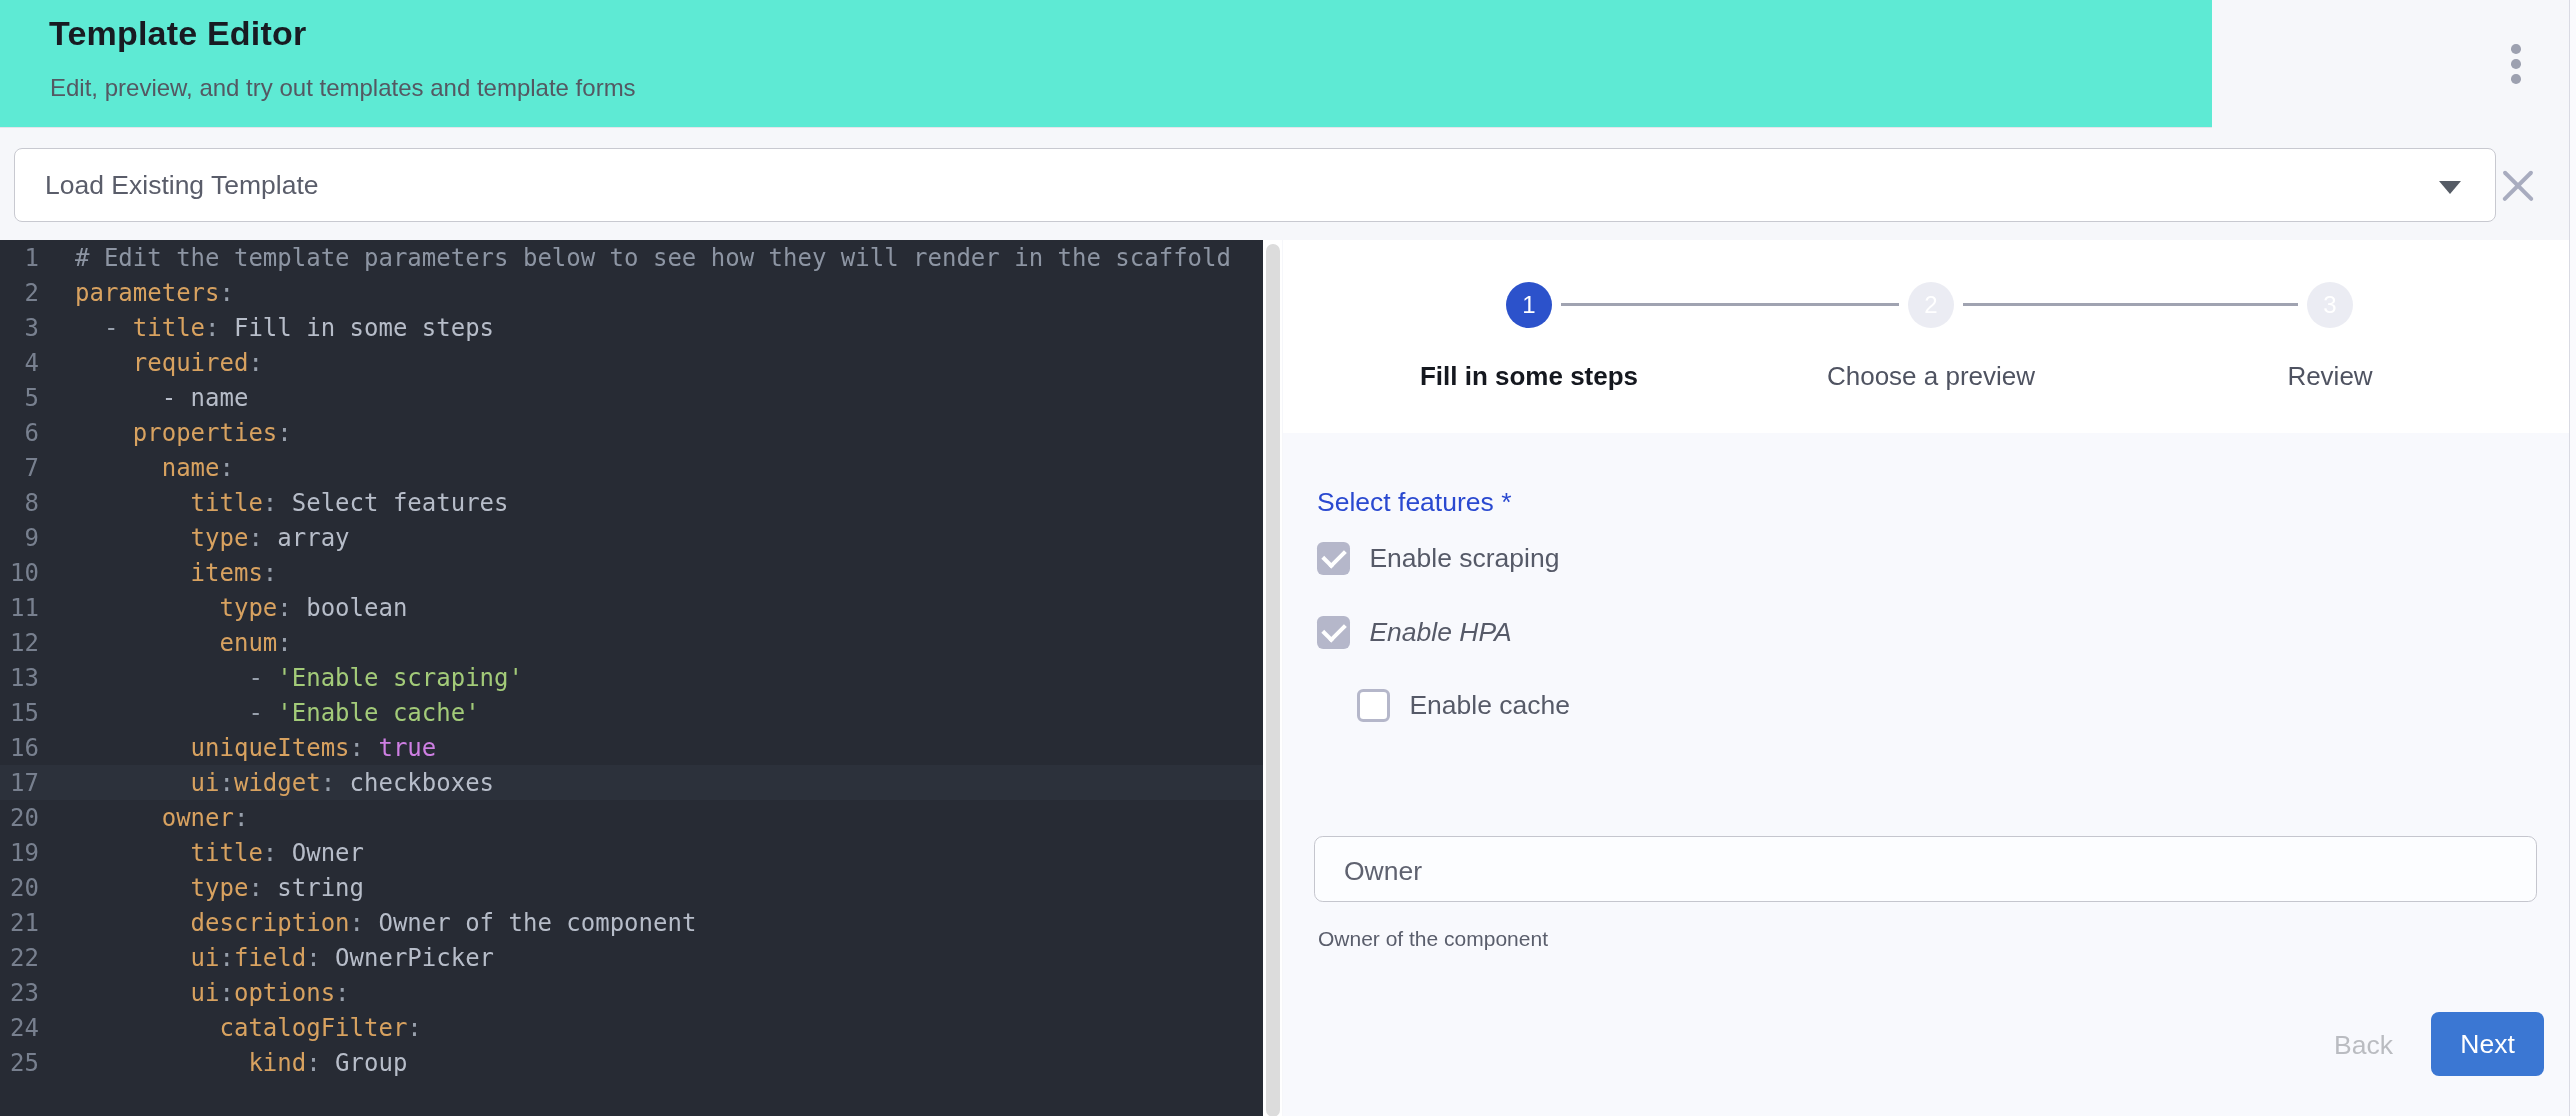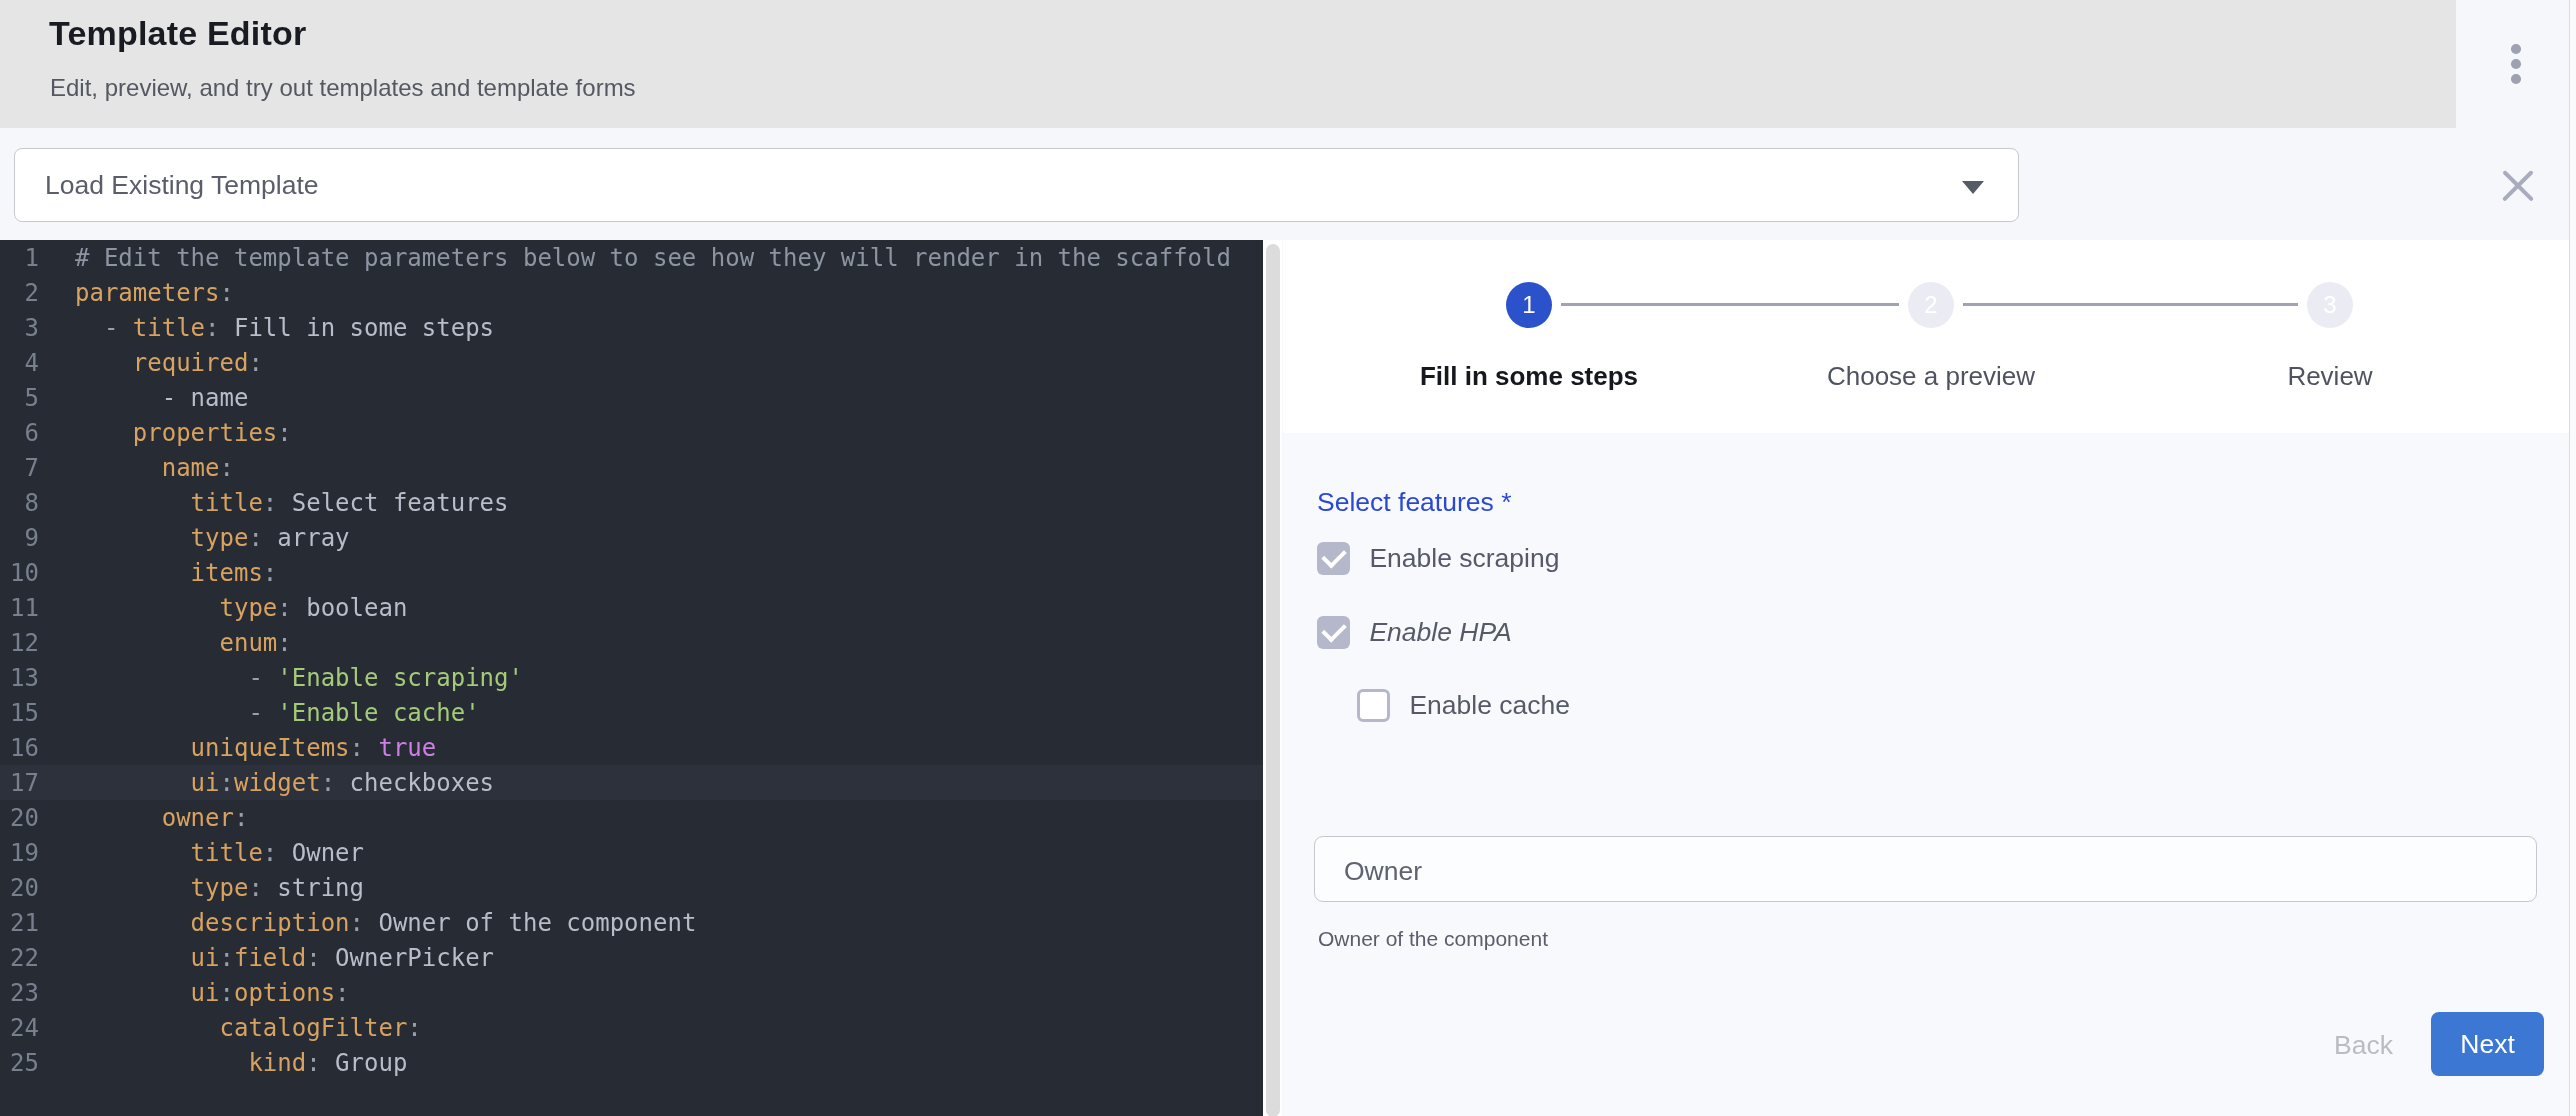--- a/index.html
+++ b/index.html
@@ -5,31 +5,31 @@
   * { margin:0; padding:0; box-sizing:border-box; }
   html,body { width:2576px; height:1117px; overflow:hidden; }
   body {
     font-family:"Liberation Sans", sans-serif;
     background:#f6f7fa;
     position:relative;
     color:#1a1d24;
   }
   
   .header {
-    position:absolute; left:0; top:0; width:2456px; height:128px;
-    background:#e5e5e5; border-bottom:1.8px solid #e3e4eb;
+    position:absolute; left:0; top:0; width:2212px; height:128px;
+    background:#5eead4; border-bottom:1.8px solid #e3e4eb;
   }
   .page-title { position:absolute; left:49px; top:14px; font-size:34px; font-weight:700; color:#181b22; letter-spacing:0.2px; }
   .page-subtitle { position:absolute; left:50px; top:74px; font-size:24px; color:#545862; }
   .kebab { position:absolute; left:2495px; top:34px; width:42px; height:60px; cursor:pointer;
            display:flex; flex-direction:column; align-items:center; justify-content:center; gap:5.3px; border-radius:50%; }
   .kebab i { width:9.7px; height:9.7px; border-radius:50%; background:#9da1b0; }
   
   .select-bar {
-    position:absolute; left:14px; top:148px; width:2005px; height:74px;
+    position:absolute; left:14px; top:148px; width:2482px; height:74px;
     background:#ffffff; border:1.8px solid #c8c9d0; border-radius:8px;
   }
   .select-placeholder { position:absolute; left:30px; top:21px; font-size:26.5px; color:#5a5d6a; }
   .caret { position:absolute; right:34px; top:32px; width:0; height:0;
            border-left:11.5px solid transparent; border-right:11.5px solid transparent; border-top:13.3px solid #565c66; }
   .clear-x { position:absolute; left:2498px; top:166px; width:39px; height:39px; cursor:pointer; }
   .clear-x i { position:absolute; left:50%; top:50%; width:41px; height:4.4px; background:#a8acbf; border-radius:2.7px; }
   .clear-x i:nth-child(1){ transform:translate(-50%,-50%) rotate(45deg); }
   .clear-x i:nth-child(2){ transform:translate(-50%,-50%) rotate(-45deg); }
   

